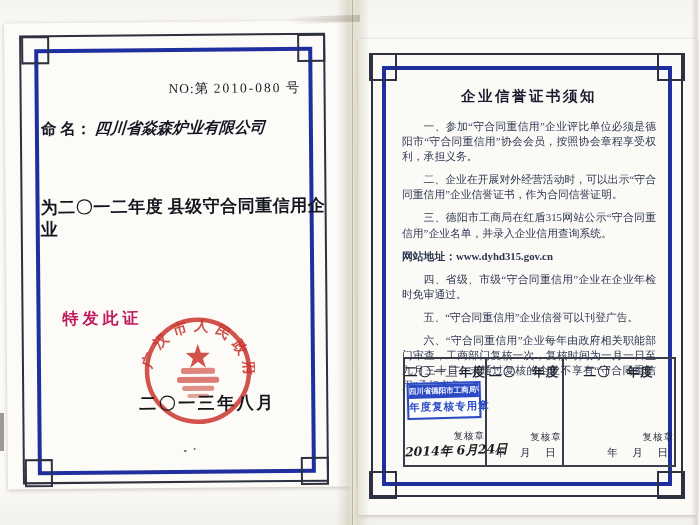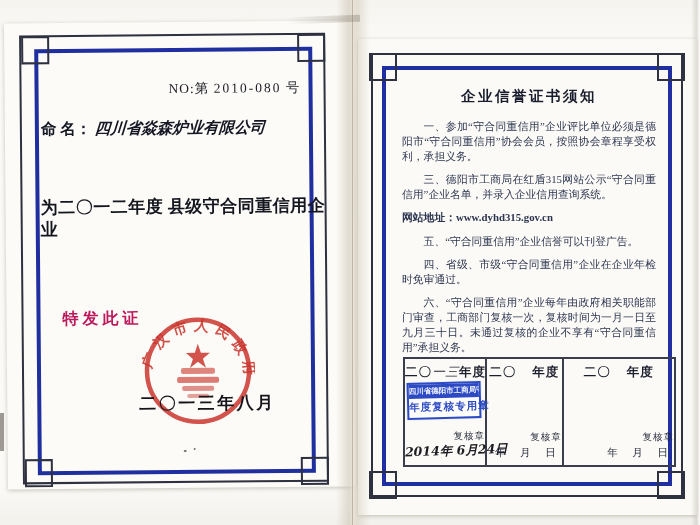--- a/index.html
+++ b/index.html
@@ -136,24 +136,25 @@
   <div class="frame-blue"></div>
   <div class="corner c-tl"></div>
   <div class="corner c-tr"></div>
   <div class="corner c-bl"></div>
   <div class="corner c-br"></div>
 
   <div class="notice-title">企业信誉证书须知</div>
 
   <div class="notice-body">
     <p>一、参加“守合同重信用”企业评比单位必须是德阳市“守合同重信用”协会会员，按照协会章程享受权利，承担义务。</p>
+    <p>二、企业在开展对外经营活动时，可以出示“守合同重信用”企业信誉证书，作为合同信誉证明。</p>
     <p>三、德阳市工商局在红盾315网站公示“守合同重信用”企业名单，并录入企业信用查询系统。</p>
     <p class="no-indent">网站地址：www.dyhd315.gov.cn</p>
+    <p>四、省级、市级“守合同重信用”企业在企业年检时免审通过。</p>
     <p>五、“守合同重信用”企业信誉可以刊登广告。</p>
-    <p>四、省级、市级“守合同重信用”企业在企业年检时免审通过。</p>
     <p>六、“守合同重信用”企业每年由政府相关职能部门审查，工商部门复核一次，复核时间为一月一日至九月三十日。未通过复核的企业不享有“守合同重信用”承担义务。</p>
   </div>
 
 
   <div class="review-table">
 
     <div class="review-col col1">
       <div class="year-head">
         <span>二〇</span><span class="hand">一三</span><span>年度</span>
       </div>

